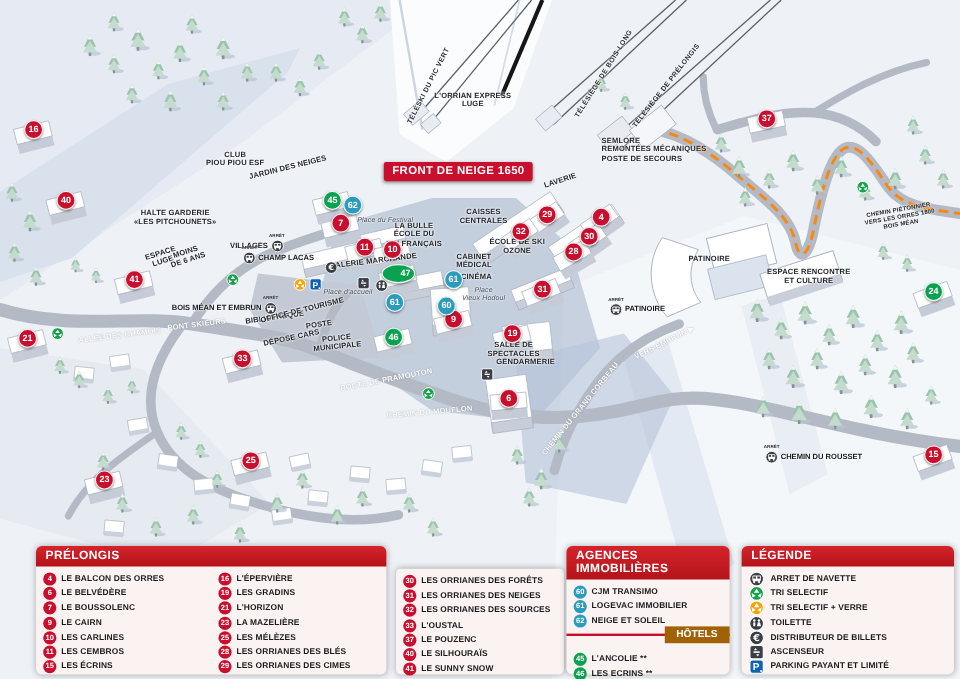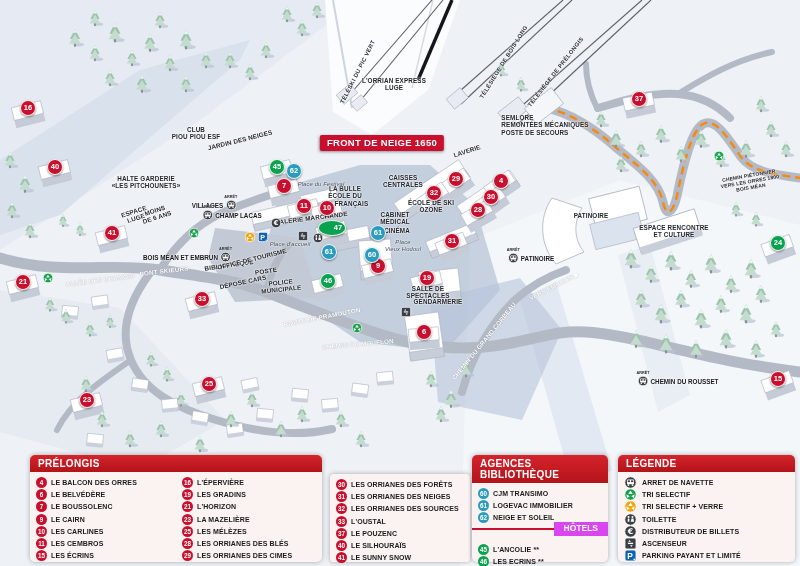--- a/index.html
+++ b/index.html
@@ -54,21 +54,21 @@
   .cols{display:flex;}
   .cols ul{flex:1 1 50%;}
   .row{display:flex;align-items:center;gap:4px;height:12.3px;}
   .dot{flex:0 0 auto;width:11px;height:11px;border-radius:50%;color:#fff;
        font-size:6.3px;font-weight:700;line-height:11px;text-align:center;}
   .lbl{font-size:7px;font-weight:700;color:#1b1b1b;white-space:nowrap;letter-spacing:.1px;}
   .card-res .dot,.card-mid .dot{background:#c8102e;}
   .ag-list .dot{background:#2b9cbd;}
   .hot-list .dot{background:#0aa14f;}
   .hotels-rule{position:relative;border-top:2.5px solid #c8102e;margin:4px 0 1px;height:8px;}
-  .hotels-bar{position:absolute;right:0;top:-8px;background:#d946ef;color:#fff;
+  .hotels-bar{position:absolute;right:0;top:-8px;background:#a16207;color:#fff;
               font-size:8.5px;font-weight:700;padding:1.5px 10px 2.5px;}
   .lrow{display:flex;align-items:center;gap:5px;height:12.3px;}
   .licon{flex:0 0 auto;width:13px;height:13px;}
   .licon svg{width:13px;height:13px;display:block;}
 </style>
 </head>
 <body>
 
 <div class="stage">
 
@@ -746,21 +746,21 @@
         </li>
 
         <li class="row">
           <span class="dot">41</span>
           <span class="lbl">LE SUNNY SNOW</span>
         </li>
       </ul>
   </section>
 
   <section class="card card-ag">
-    <h2 class="bar">AGENCES BIBLIOTHÈQUE</h2>
+    <h2 class="bar">AGENCES IMMOBILIÈRES</h2>
     <ul class="ag-list">
 
         <li class="row">
           <span class="dot">60</span>
           <span class="lbl">CJM TRANSIMO</span>
         </li>
 
         <li class="row">
           <span class="dot">61</span>
           <span class="lbl">LOGEVAC IMMOBILIER</span>

